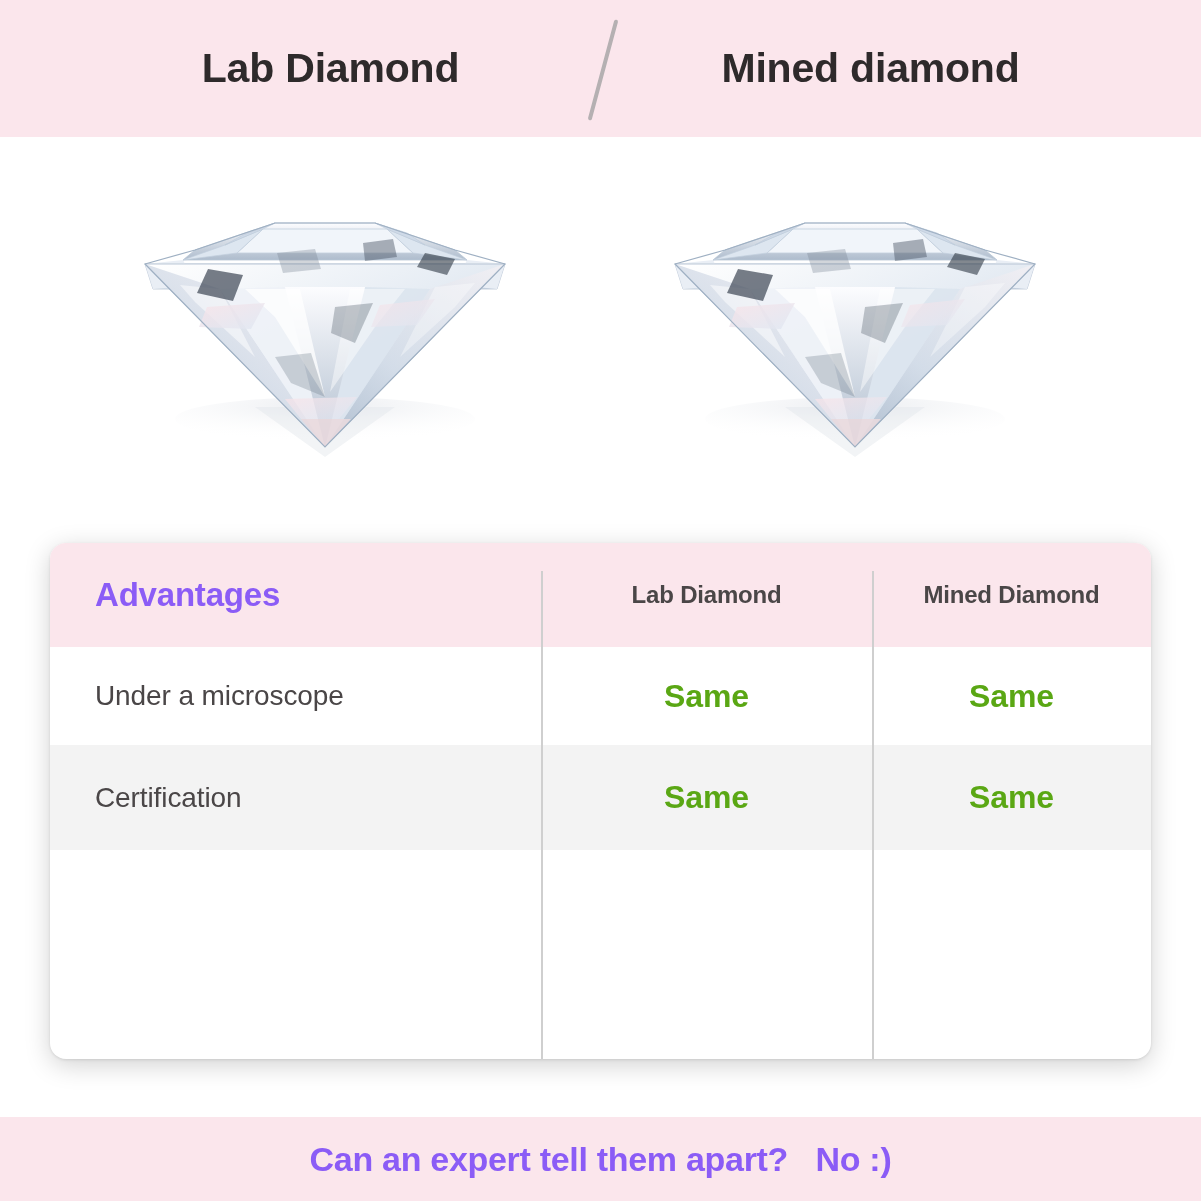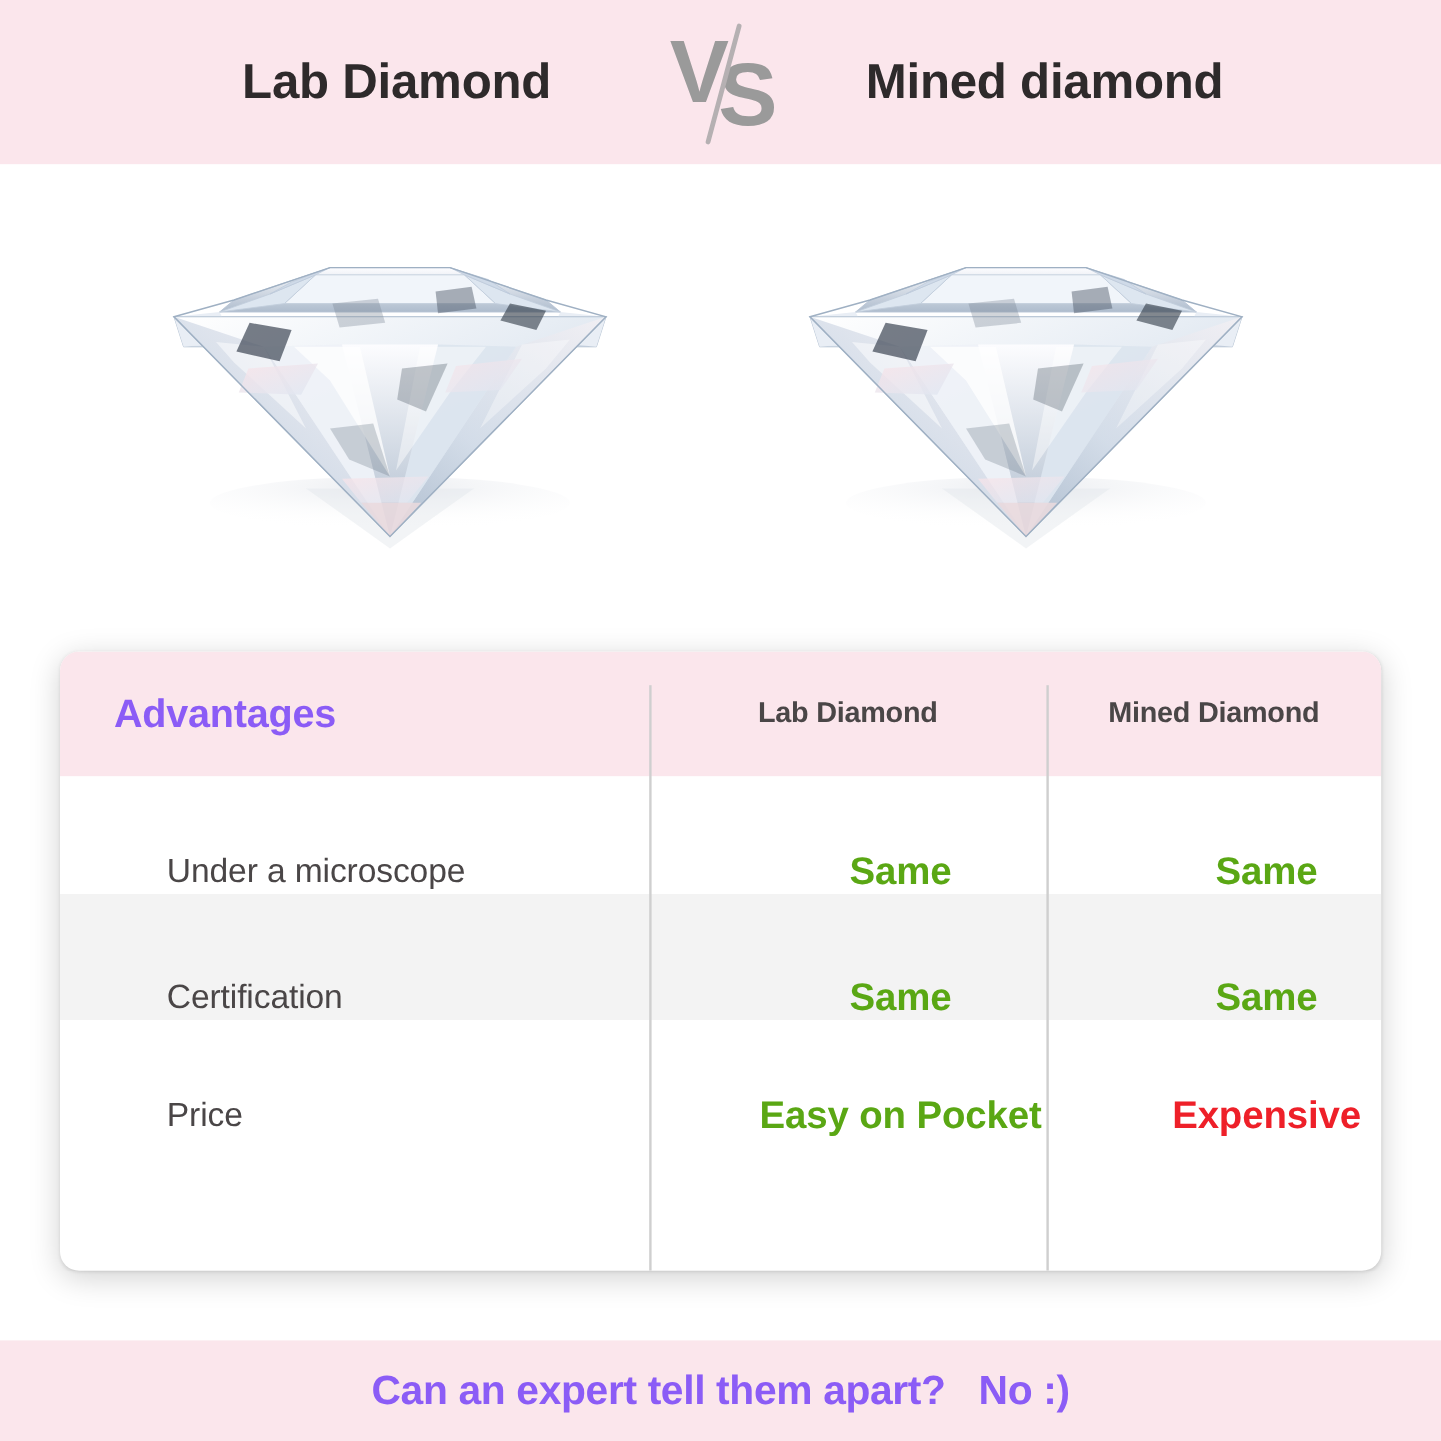--- a/index.html
+++ b/index.html
@@ -69,23 +69,22 @@
   }
   .col-a{width:491px;flex:0 0 491px;box-sizing:border-box;padding-left:45px;}
   .col-b{width:331px;flex:0 0 331px;box-sizing:border-box;padding-left:0;text-align:center;}
   .col-c{width:279px;flex:0 0 279px;box-sizing:border-box;padding-left:0;text-align:center;}
 
   .th-adv{font-size:33px;font-weight:bold;color:#8b5cf6;letter-spacing:-0.2px;}
   .th-col{font-size:24px;font-weight:bold;color:#4a4647;letter-spacing:-0.2px;}
 
   .rows{position:relative;}
   .row{
-    display:flex;align-items:flex-end;position:relative;
+    display:flex;align-items:center;position:relative;
     box-sizing:border-box;
-    padding-left:44px;
   }
   .row.h1{height:98px;}
   .row.h2{height:105px;}
   .row.h3{height:98px;}
   .row.h4{height:107px;}
   .row.white{background:#ffffff;}
   .row.gray{background:#f3f3f3;}
 
   .rlabel{
     font-size:28px;color:#4a4647;line-height:1.35;letter-spacing:-0.1px;
@@ -114,23 +113,20 @@
 </style>
 </head>
 <body>
 
 <div class="page">
 
   <div class="header-band">
     <div class="header-inner">
       <div class="title left">Lab Diamond</div>
       <div class="vs-wrap">
-        <div class="vs-letters">
-          <span class="v">V</span><span class="s">S</span>
-        </div>
         <div class="vs-slash"></div>
       </div>
       <div class="title right">Mined diamond</div>
     </div>
   </div>
 
   <div class="diamonds">
 
     <div class="dia-slot a">
       <svg class="dia-svg" viewBox="0 0 400 330" xmlns="http://www.w3.org/2000/svg">
@@ -279,31 +275,20 @@
           <span class="rlabel">Certification</span>
         </div>
         <div class="col-b">
           <span class="rval val-green">Same</span>
         </div>
         <div class="col-c">
           <span class="rval val-green">Same</span>
         </div>
       </div>
 
-      <div class="row h3 white">
-        <div class="col-a">
-          <span class="rlabel">Price</span>
-        </div>
-        <div class="col-b">
-          <span class="rval val-green">Easy on Pocket</span>
-        </div>
-        <div class="col-c">
-          <span class="rval val-red">Expensive</span>
-        </div>
-      </div>
 
     </div>
 
     <div class="vline l1"></div>
     <div class="vline l2"></div>
   </div>
 
   <div class="footer-band">
     <div class="footer-text">Can an expert tell them apart?   No :)</div>
   </div>

